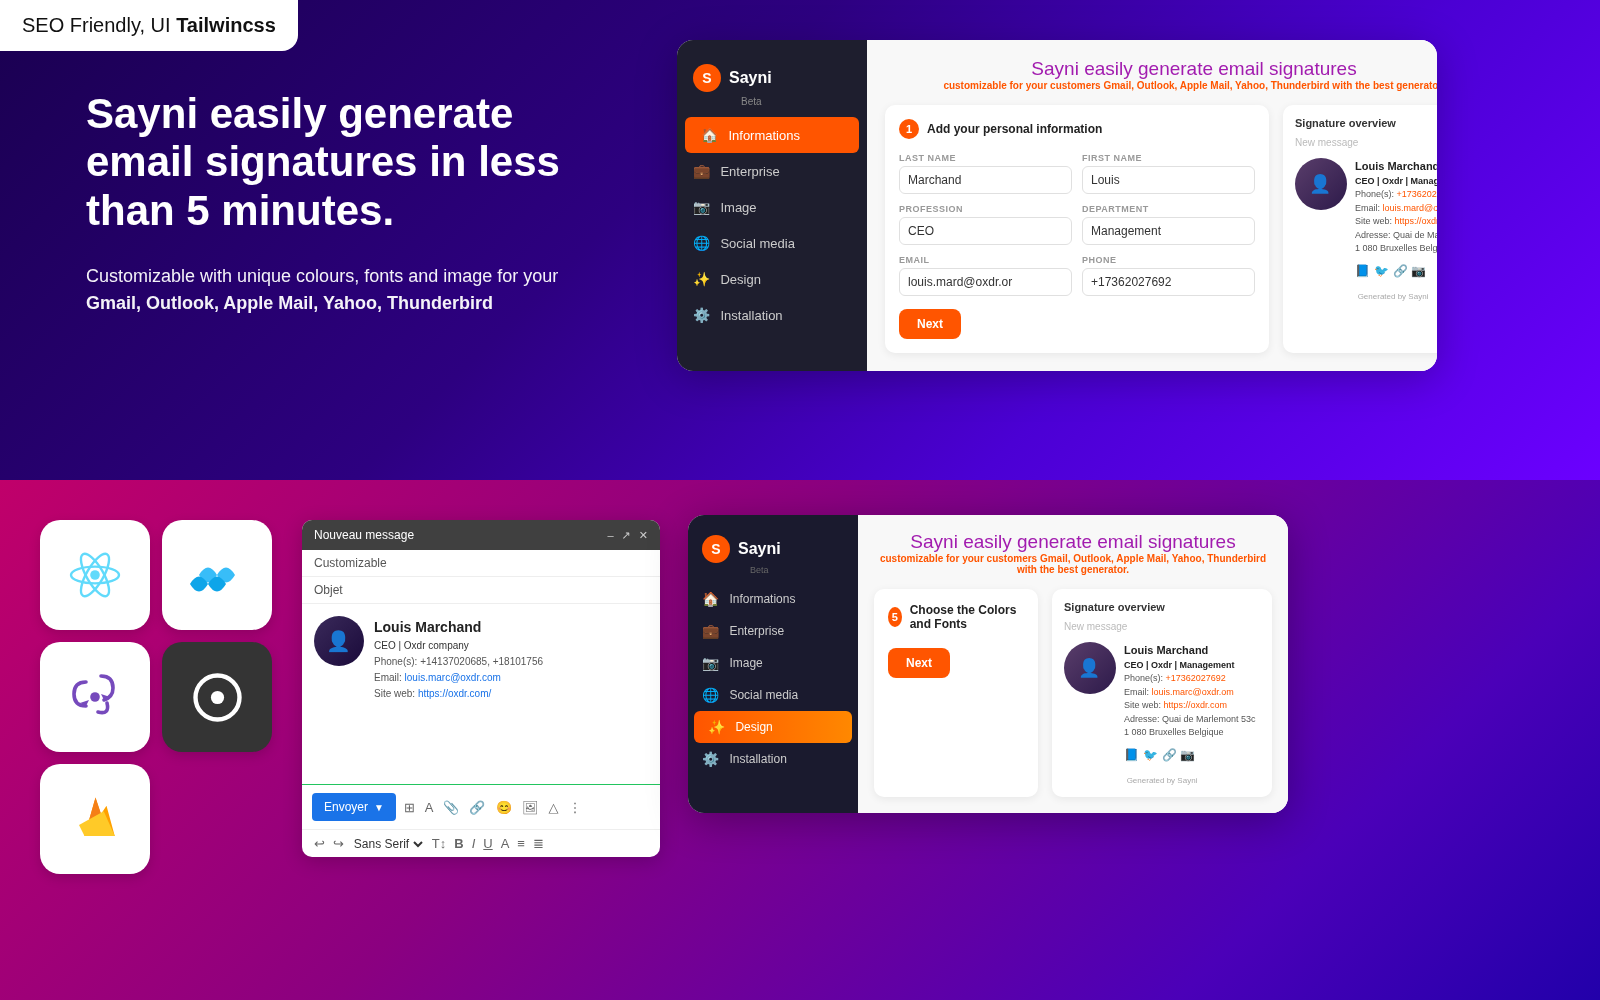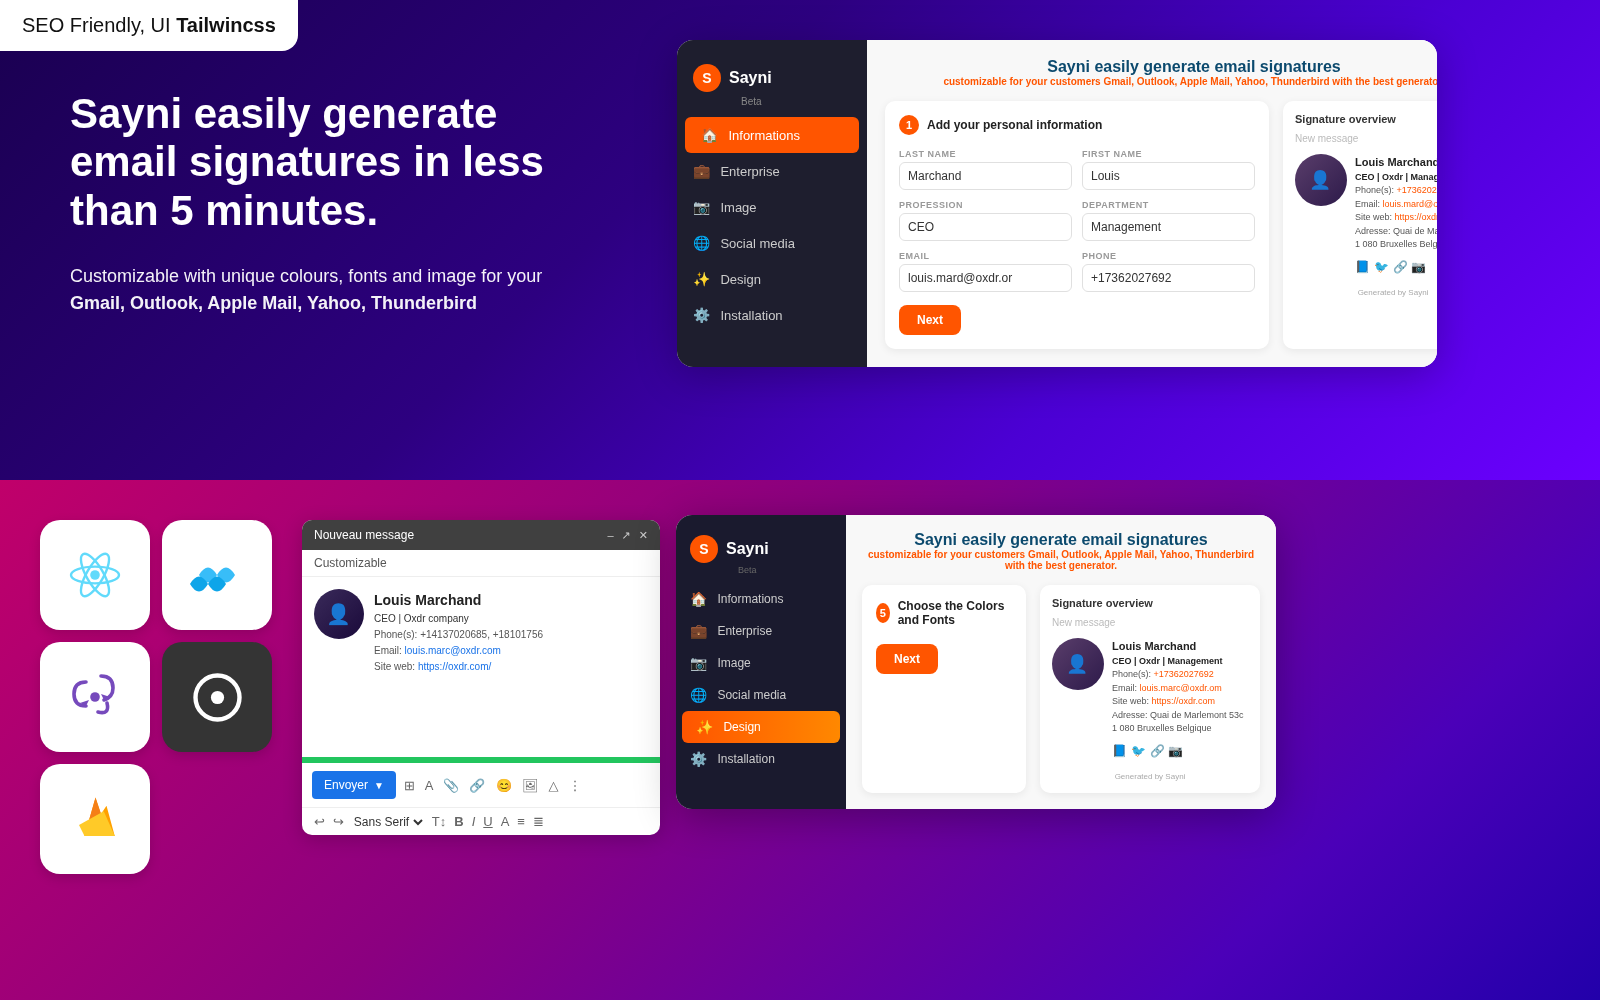--- a/index.html
+++ b/index.html
@@ -11,21 +11,21 @@
       overflow: hidden;
       display: flex;
       flex-direction: column;
     }
 
     
     .top-bar {
       background: linear-gradient(135deg, #1a0050 0%, #2d0080 40%, #4b00d4 70%, #6b00ff 100%);
       display: flex;
       align-items: flex-start;
-      padding: 30px 36px;
+      padding: 30px 52px;
       height: 480px;
       position: relative;
     }
 
     .top-bar-badge {
       position: absolute;
       top: 0; left: 0;
       background: white;
       border-radius: 0 0 16px 0;
       padding: 14px 22px;
@@ -89,21 +89,21 @@
       display: flex;
       align-items: center;
       justify-content: center;
       font-size: 50px;
       box-shadow: 0 4px 12px rgba(0,0,0,0.15);
     }
 
     .bottom-screenshots {
       flex: 1;
       display: flex;
-      gap: 16px;
+      gap: 28px;
       align-items: flex-start;
     }
 
     
     .app-window {
       background: white;
       border-radius: 16px;
       box-shadow: 0 8px 40px rgba(0,0,0,0.25);
       overflow: hidden;
       flex-shrink: 0;
@@ -161,21 +161,21 @@
     .main-content {
       flex: 1;
       background: #f8f8f8;
       padding: 18px;
     }
 
     .content-header {
       text-align: center;
       margin-bottom: 14px;
     }
-    .content-header h2 { font-size: 16px; font-weight: 700; color: #0c4a6e; }
+    .content-header h2 { font-size: 19px; font-weight: 400; color: #a21caf; }
     .content-header p { font-size: 10px; color: #555; }
     .content-header p span { color: #ff5500; font-weight: 600; }
 
     .content-body {
       display: flex;
       gap: 14px;
     }
 
     .form-panel {
       flex: 1;
@@ -329,21 +329,21 @@
       display: flex; align-items: center; justify-content: center;
       font-size: 20px;
     }
     .compose-sig-info { font-size: 10px; line-height: 1.6; }
     .compose-sig-name { font-size: 14px; font-weight: 700; color: #222; }
     .compose-sig-title-text { font-size: 10px; color: #333; font-weight: 500; }
     .compose-sig-detail { color: #555; font-size: 10px; }
     .compose-sig-link { color: #1a73e8; text-decoration: none; font-size: 10px; }
 
     .compose-toolbar {
-      border-top: 6px solid #22c55e;
+      border-top: 1px solid #22c55e;
       padding: 8px 10px;
       display: flex;
       align-items: center;
       gap: 6px;
     }
 
     .send-btn {
       background: #1a73e8;
       color: white;
       border: none;
@@ -611,20 +611,23 @@
         <span class="compose-header-title">Nouveau message</span>
         <div class="compose-header-actions">
           <span>–</span>
           <span>↗</span>
           <span>✕</span>
         </div>
       </div>
       <div class="compose-field">
         <span>Customizable</span>
       </div>
+      <div class="compose-field">
+        <span>Objet</span>
+      </div>
       <div class="compose-body">
         <div class="compose-sig">
           <div class="compose-avatar">👤</div>
           <div class="compose-sig-info">
             <div class="compose-sig-name">Louis Marchand</div>
             <div class="compose-sig-title-text">CEO | Oxdr company</div>
             <div class="compose-sig-detail">Phone(s): +14137020685, +18101756</div>
             <div class="compose-sig-detail">
               Email: <a class="compose-sig-link" href="#">louis.marc@oxdr.com</a>
             </div>

